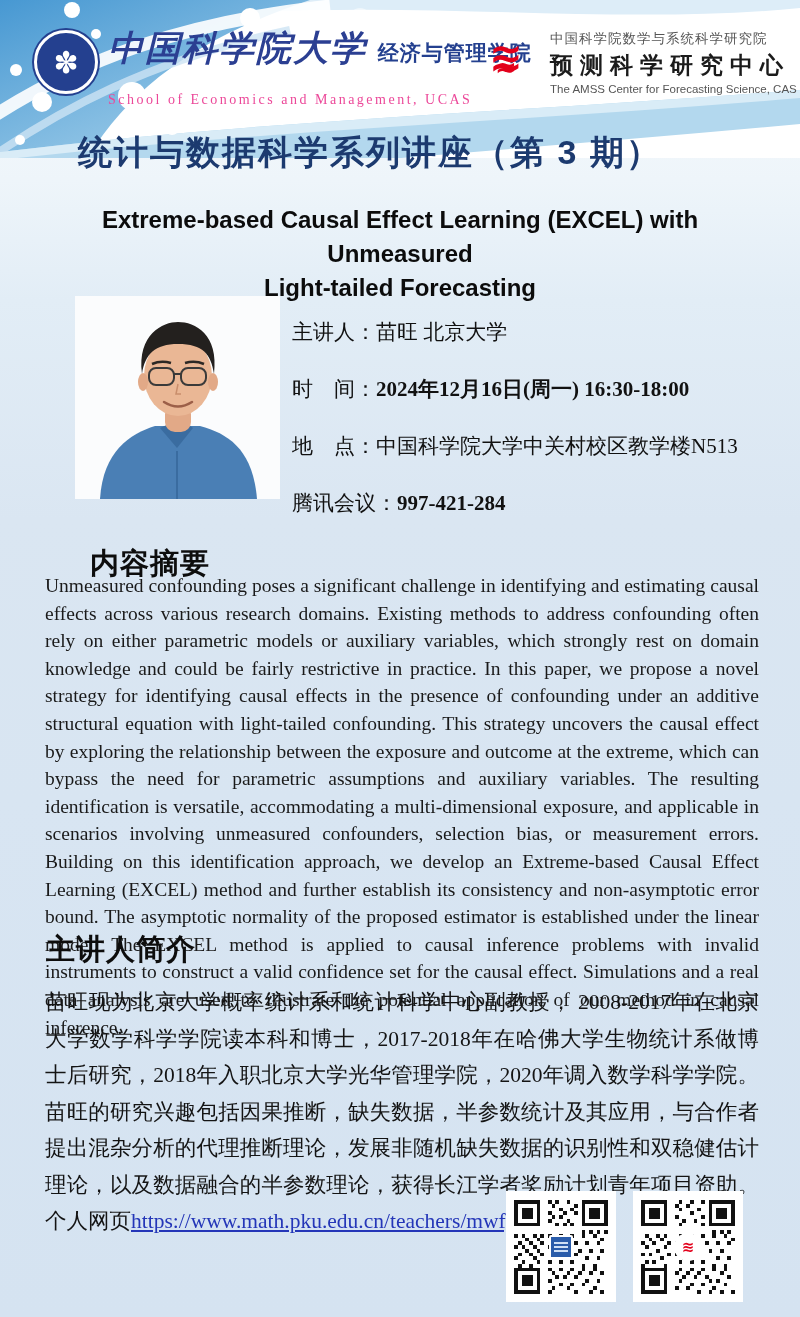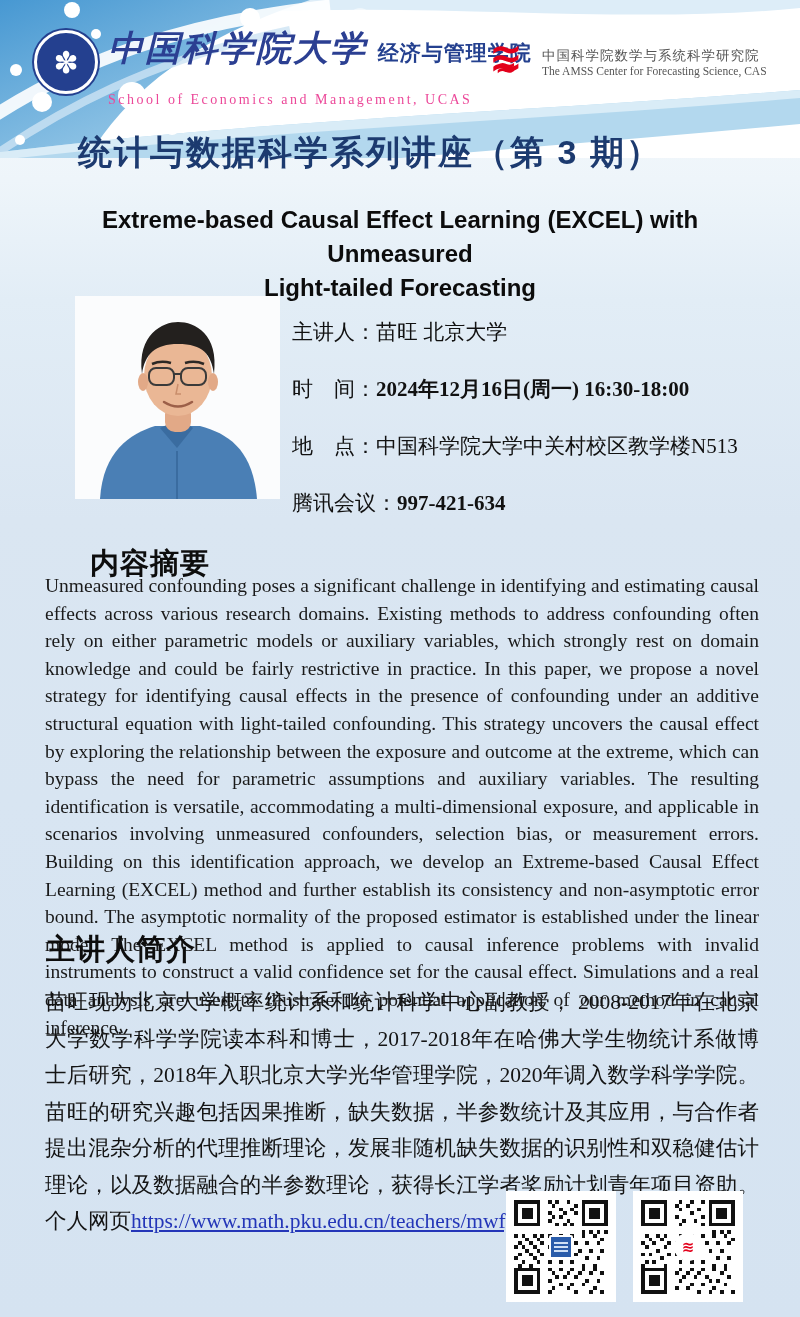--- a/index.html
+++ b/index.html
@@ -22,21 +22,21 @@
              font-family:"Liberation Serif", serif; line-height:38px; white-space:nowrap; }
   .sem-cn { color:#24408f; font-size:21px; font-weight:bold; font-style:normal; letter-spacing:1px; }
   .sem-en { color:#ec4899; font-size:14px; letter-spacing:2.5px; margin-top:20px;
             font-family:"Liberation Serif", serif; white-space:nowrap; }
 
   .logo-right { position:absolute; top:26px; left:470px; display:flex; align-items:center; }
   .amss-glyph { width:72px; height:72px; display:flex; flex-direction:column; align-items:center;
                 justify-content:center; color:#e3001b; line-height:18px; font-weight:bold;
                 font-family:"DejaVu Sans", sans-serif; }
   .amss-glyph .g1{ font-size:40px; } .amss-glyph .g2{ font-size:26px; margin-top:-8px; }
-  .logo-right-text { font-family:Liberation Serif, serif; }
+  .logo-right-text { margin-left:8px; font-family:Liberation Sans, sans-serif; }
   .amss-l1 { color:#555; font-size:13.5px; letter-spacing:1px; white-space:nowrap; }
   .amss-l2 { color:#1b1b1b; font-size:23px; font-weight:bold; letter-spacing:7px; margin:2px 0; white-space:nowrap; }
   .amss-l3 { color:#555; font-size:11.5px; white-space:nowrap; }
 
   
   .series-title { position:absolute; top:130px; left:0; width:740px; text-align:center;
     color:#1c3a6f; font-size:34px; font-weight:bold; letter-spacing:2px;
     font-family:"Liberation Sans", sans-serif; }
   .talk-title { position:absolute; top:203px; left:40px; width:720px; text-align:center;
     color:#0c0c0c; font-size:24px; font-weight:bold; line-height:34px;
@@ -118,20 +118,21 @@
   </div>
 </div>
 
 <div class="logo-right">
   <div class="amss-glyph">
     <span class="g1">≋</span>
     <span class="g2">≈</span>
   </div>
   <div class="logo-right-text">
     <div class="amss-l1">中国科学院数学与系统科学研究院</div>
+    <div class="amss-l2">预测科学研究中心</div>
     <div class="amss-l3">The AMSS Center for Forecasting Science, CAS</div>
   </div>
 </div>
 
 <div class="series-title">统计与数据科学系列讲座（第 3 期）</div>
 <div class="talk-title">
   <div>Extreme-based Causal Effect Learning (EXCEL) with  Unmeasured</div>
   <div>Light-tailed Forecasting</div>
 </div>
 
@@ -169,21 +170,21 @@
     <div class="detail-row">
       <span class="detail-label">主讲人：</span><span class="detail-value">苗旺  北京大学</span>
     </div>
     <div class="detail-row">
       <span class="detail-label">时　间：</span><span class="detail-value bold">2024年12月16日(周一) 16:30-18:00</span>
     </div>
     <div class="detail-row">
       <span class="detail-label">地　点：</span><span class="detail-value">中国科学院大学中关村校区教学楼N513</span>
     </div>
     <div class="detail-row">
-      <span class="detail-label">腾讯会议：</span><span class="detail-value bold">997-421-634</span>
+      <span class="detail-label">腾讯会议：</span><span class="detail-value bold">997-421-284</span>
     </div>
   </div>
 </div>
 
 <div class="section-heading" id="abstract-heading">内容摘要</div>
 <div class="abstract-text">Unmeasured confounding poses a significant challenge in identifying and estimating causal effects across various research domains. Existing methods to address confounding often rely on either parametric models or auxiliary variables, which strongly rest on domain knowledge and could be fairly restrictive in practice. In this paper, we propose a novel strategy for identifying causal effects in the presence of confounding under an additive structural equation with light-tailed confounding. This strategy uncovers the causal effect by exploring the relationship between the exposure and outcome at the extreme, which can bypass the need for parametric assumptions and auxiliary variables. The resulting identification is versatile, accommodating a multi-dimensional exposure, and applicable in scenarios involving unmeasured confounders, selection bias, or measurement errors. Building on this identification approach, we develop an Extreme-based Causal Effect Learning (EXCEL) method and further establish its consistency and non-asymptotic error bound. The asymptotic normality of the proposed estimator is established under the linear model. The EXCEL method is applied to causal inference problems with invalid instruments to construct a valid confidence set for the causal effect. Simulations and a real data analysis are used to illustrate the potential application of our method in  causal inference.</div>
 
 <div class="section-heading" id="bio-heading">主讲人简介</div>
 <div class="bio-text"><span>苗旺现为北京大学概率统计系和统计科学中心副教授， 2008-2017年在北京大学数学科学学院读本科和博士，2017-2018年在哈佛大学生物统计系做博士后研究，2018年入职北京大学光华管理学院，2020年调入数学科学学院。苗旺的研究兴趣包括因果推断，缺失数据，半参数统计及其应用，与合作者提出混杂分析的代理推断理论，发展非随机缺失数据的识别性和双稳健估计理论，以及数据融合的半参数理论，获得长江学者奖励计划青年项目资助。个人网页</span><a class="bio-link" href="#">https://www.math.pku.edu.cn/teachers/mwfy</a></div>
 

